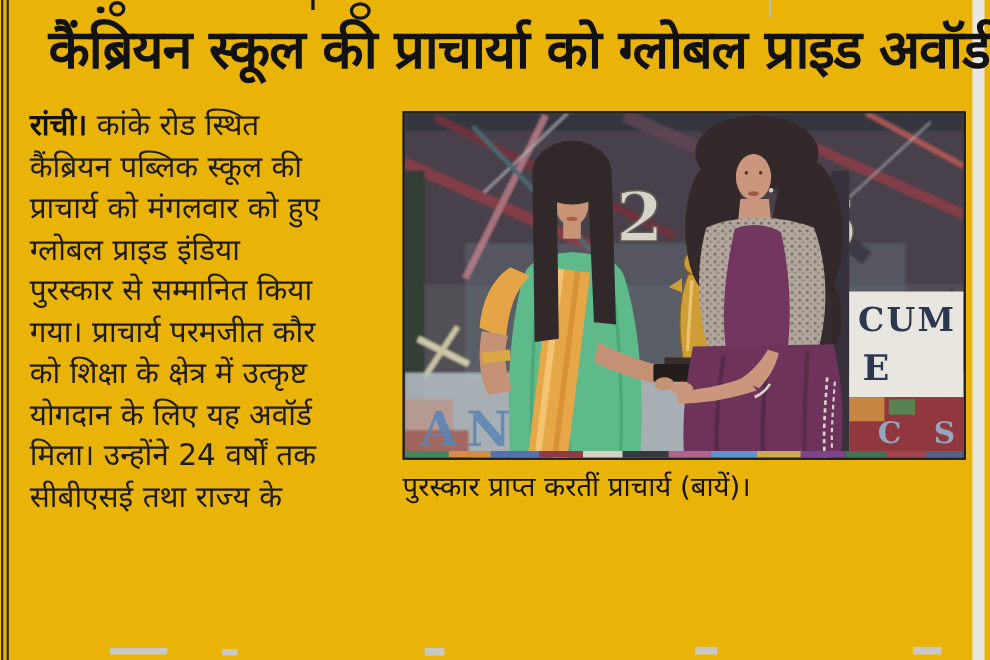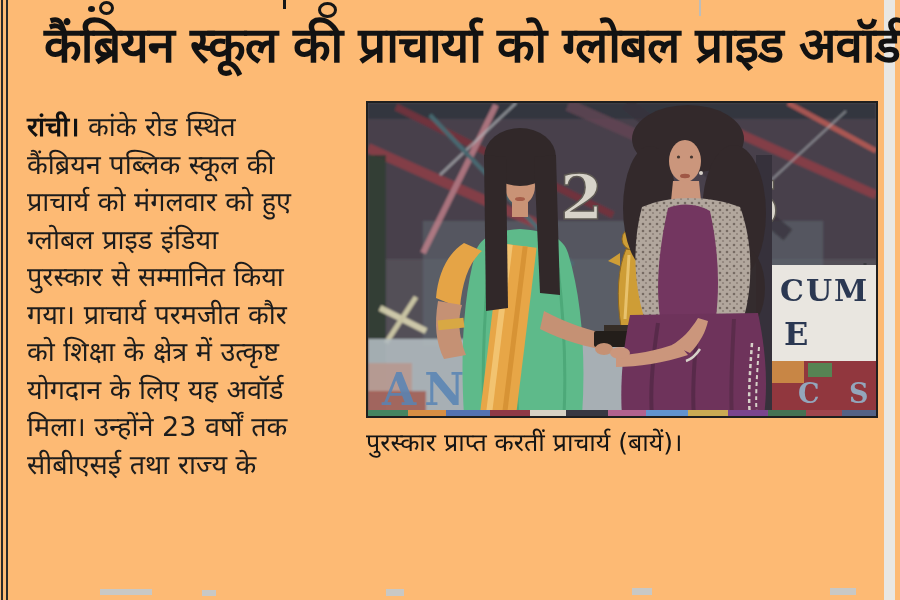--- a/index.html
+++ b/index.html
@@ -1,18 +1,18 @@
 <!DOCTYPE html>
 <html><head>
 <meta charset="utf-8">
 <style>
   html,body{margin:0;padding:0;}
   .page{
     position:relative; width:900px; height:600px;
-    background:#fdba74; overflow:hidden;
+    background:#eab308; overflow:hidden;
     font-family:"DejaVu Sans", sans-serif;
     color:#1b1b1b;
   }
   
   .rule-v{position:absolute; top:0; height:600px; background:#2a2a2a;}
   .rule-v.outer{left:1px; width:2px;}
   .rule-v.inner{left:6px; width:2px;}
   
   .scan-band{position:absolute; left:884px; top:0; width:11px; height:600px; background:#e9e7e3;}
   
@@ -21,21 +21,21 @@
   .frag.ring{background:transparent; border:3px solid #161616; border-radius:50%;}
   .frag.light{background:#c8c8c5;}
   
   .headline{
     position:absolute; left:44px; top:16px; width:816px; margin:0;
     font-size:49px; line-height:60px; font-weight:bold; color:#121212;
     letter-spacing:-1px; white-space:nowrap;
   }
   
   .col{
-    position:absolute; left:27px; top:108px; width:334px;
+    position:absolute; left:27px; top:96px; width:334px;
     font-size:27px; line-height:37.5px; color:#1c1c1c;
   }
   .col .lead{margin:0;}
   .col .dateline{font-weight:bold; color:#111;}
   .col .lines{white-space:pre-line;}
   
   .photo{
     position:absolute; left:366px; top:101px; width:512px; height:317px;
     margin:0; border:2px solid #1f1f1f; box-sizing:border-box; background:#47434e;
   }
@@ -73,21 +73,21 @@
 
   <div class="col">
     <p class="lead"><span class="dateline">रांची।</span><span> कांके रोड स्थित</span></p>
     <div class="lines">कैंब्रियन पब्लिक स्कूल की
 प्राचार्य को मंगलवार को हुए
 ग्लोबल प्राइड इंडिया
 पुरस्कार से सम्मानित किया
 गया। प्राचार्य परमजीत कौर
 को शिक्षा के क्षेत्र में उत्कृष्ट
 योगदान के लिए यह अवॉर्ड
-मिला। उन्होंने 23 वर्षों तक
+मिला। उन्होंने 24 वर्षों तक
 सीबीएसई तथा राज्य के</div>
   </div>
 
   <figure class="photo">
     <svg viewBox="0 0 508 313" preserveAspectRatio="none">
       <defs>
         <pattern id="speckle" width="7" height="7" patternUnits="userSpaceOnUse">
           <rect width="7" height="7" fill="#b0a49b"></rect>
           <circle cx="2" cy="2" r="1.3" fill="#6f635c"></circle>
           <circle cx="5" cy="5" r="1.1" fill="#8a7d74"></circle>

